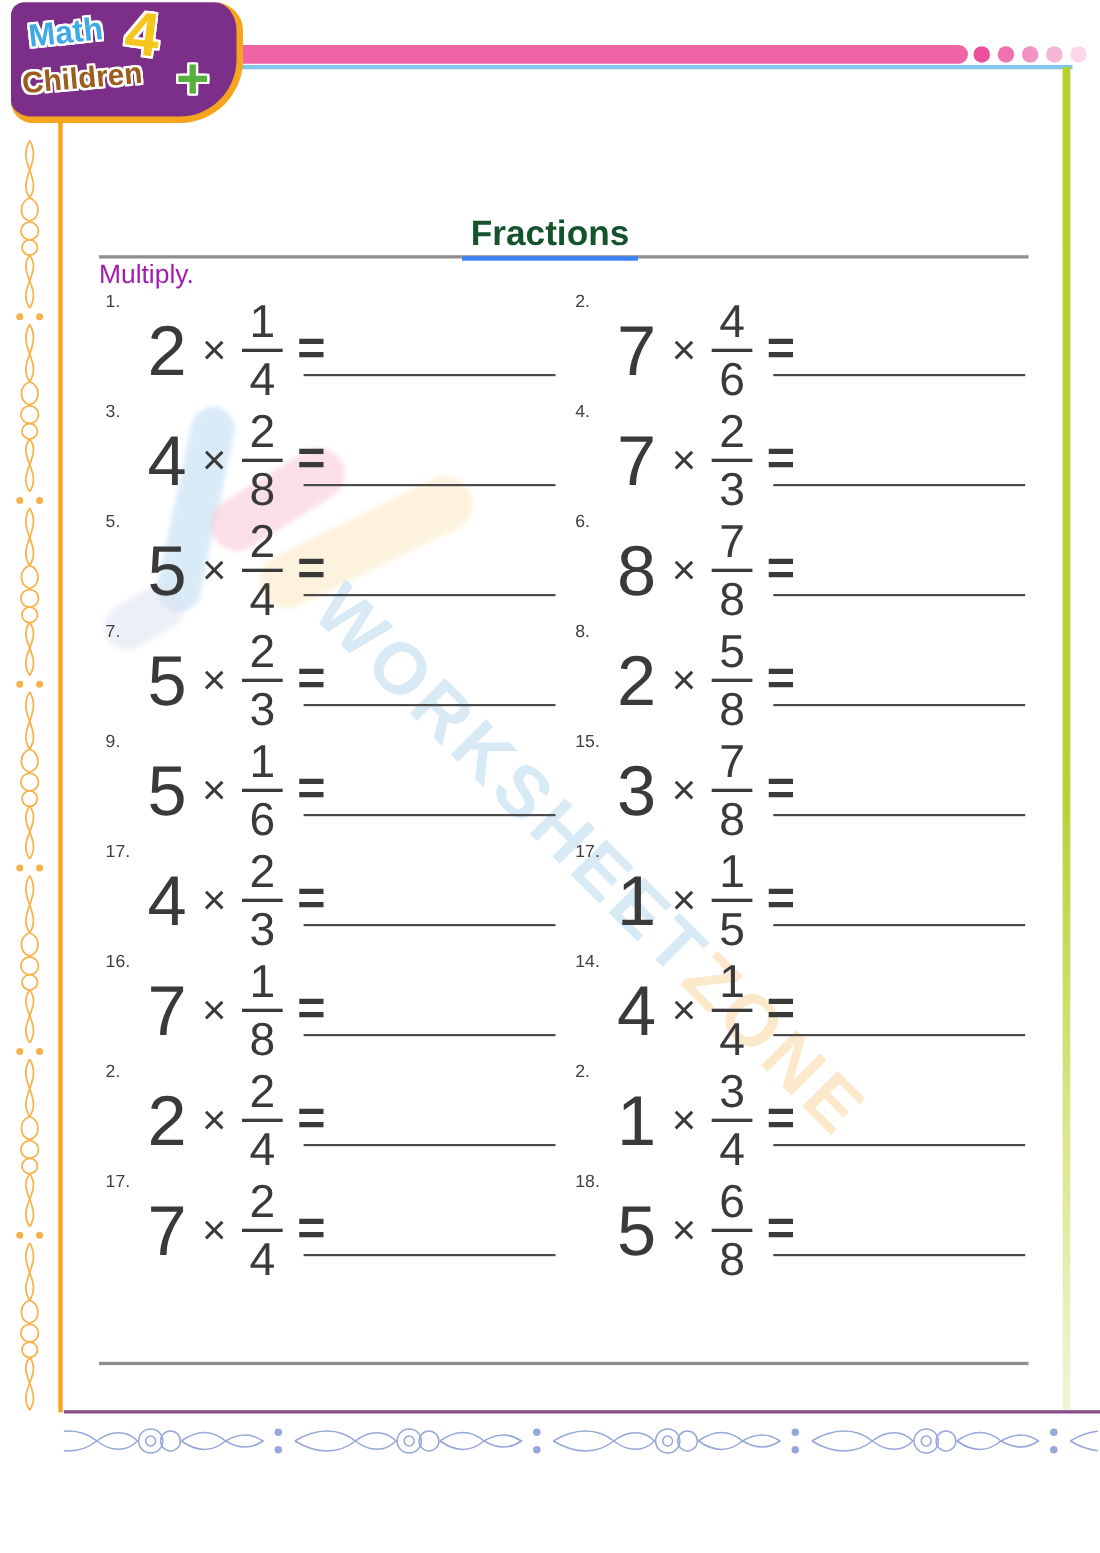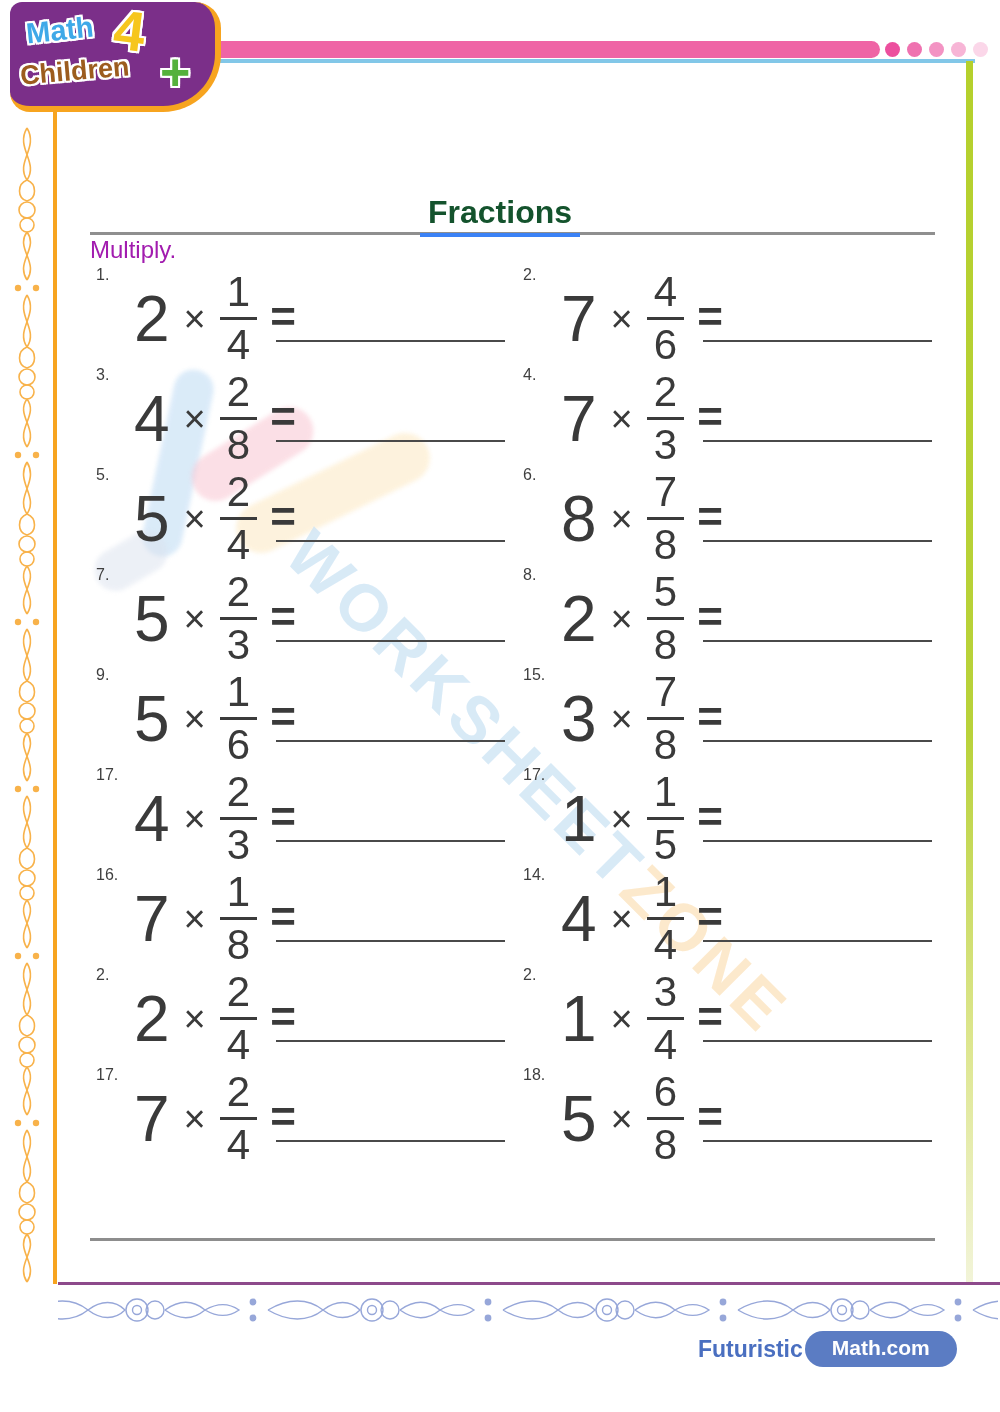--- a/index.html
+++ b/index.html
@@ -417,18 +417,14 @@
           <circle cx="220" cy="28" r="3.4"></circle>
         </g>
       </g>
     </defs>
     <use href="#born" x="-25"></use>
     <use href="#born" x="210"></use>
     <use href="#born" x="445"></use>
     <use href="#born" x="680"></use>
     <use href="#born" x="915"></use>
   </svg>
-  <div class="brand">
-    <span class="brand-prefix">Futuristic</span>
-    <span class="brand-pill">Math.com</span>
-  </div>
 
 </div>
 
 </body></html>

